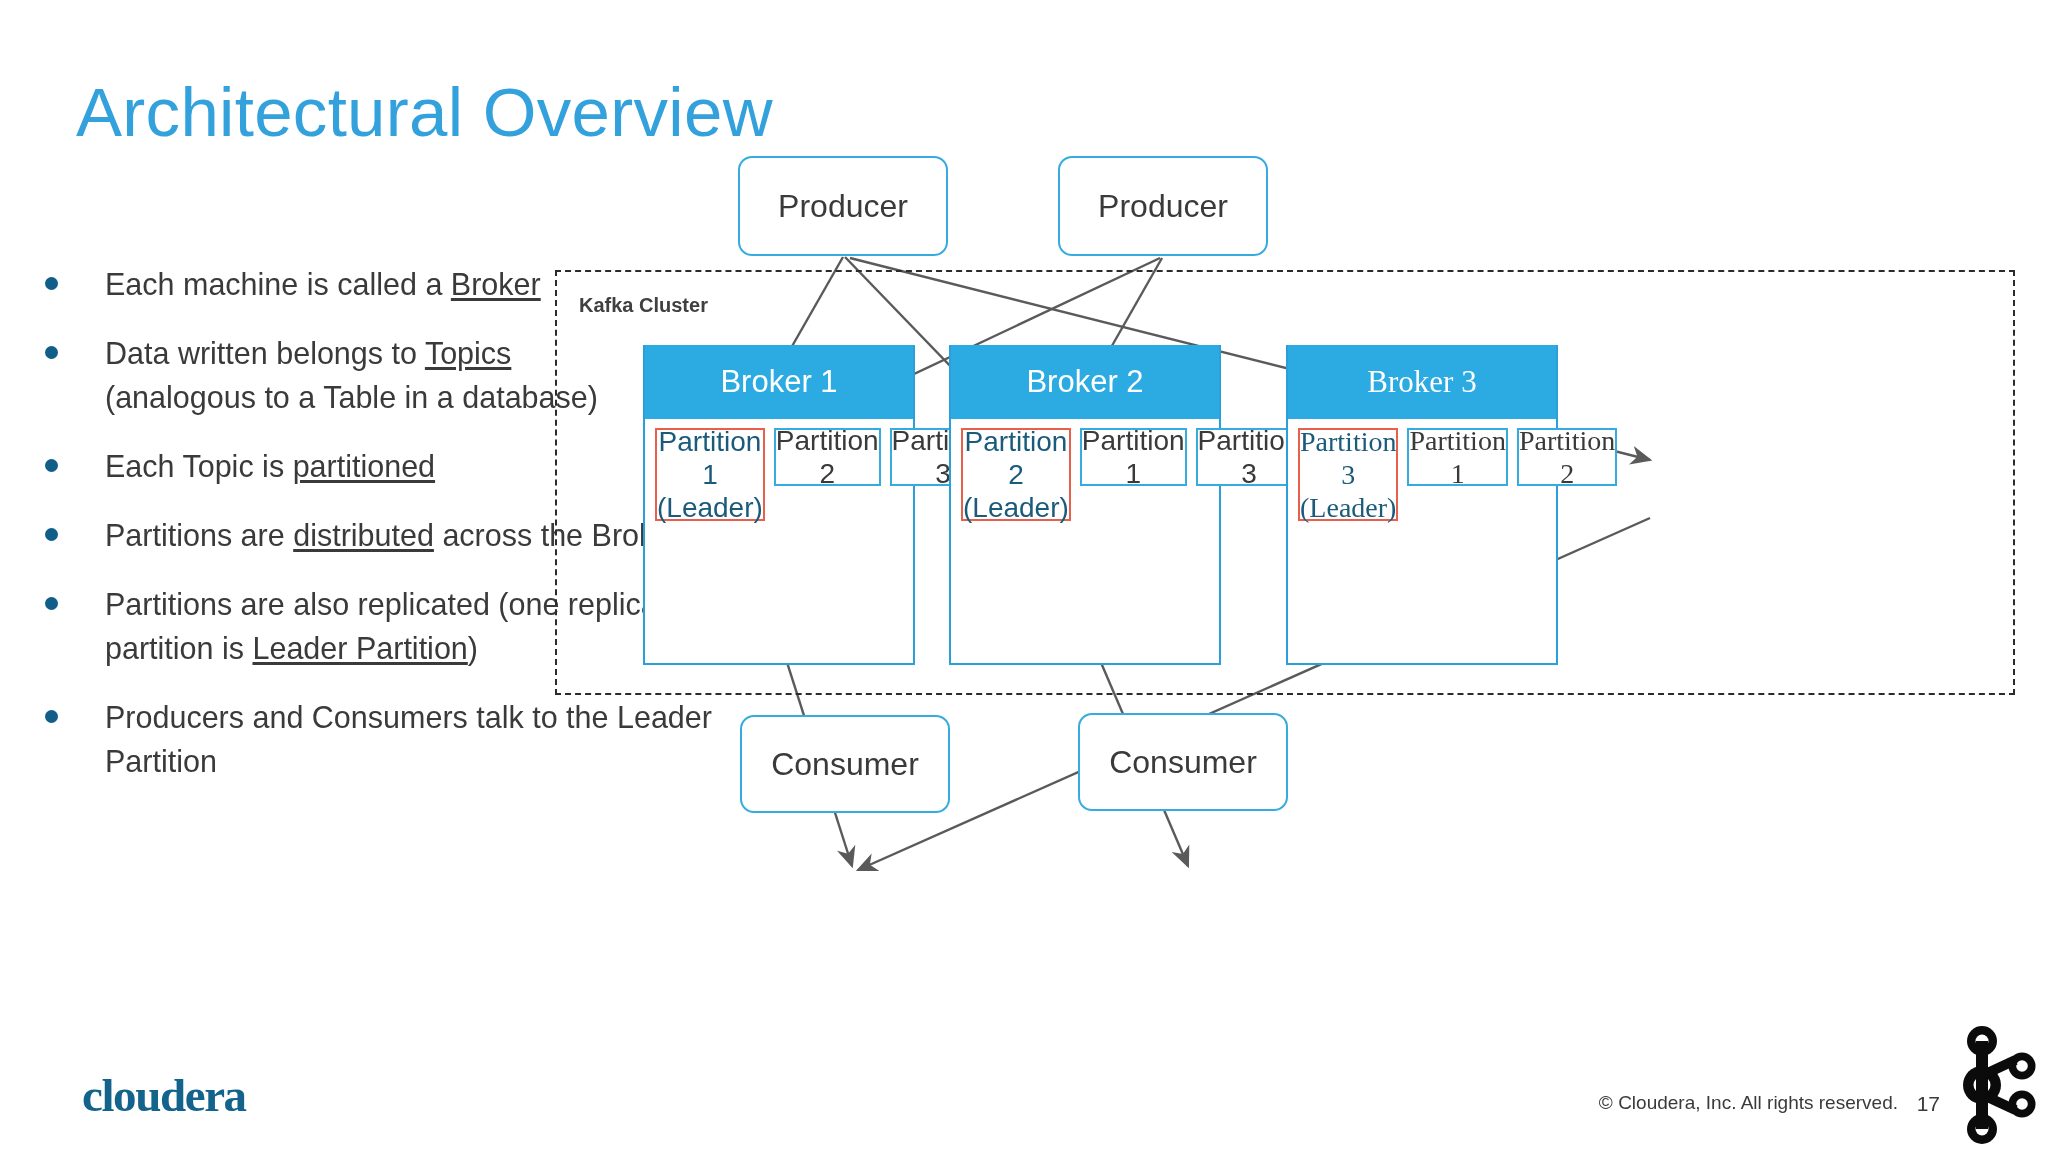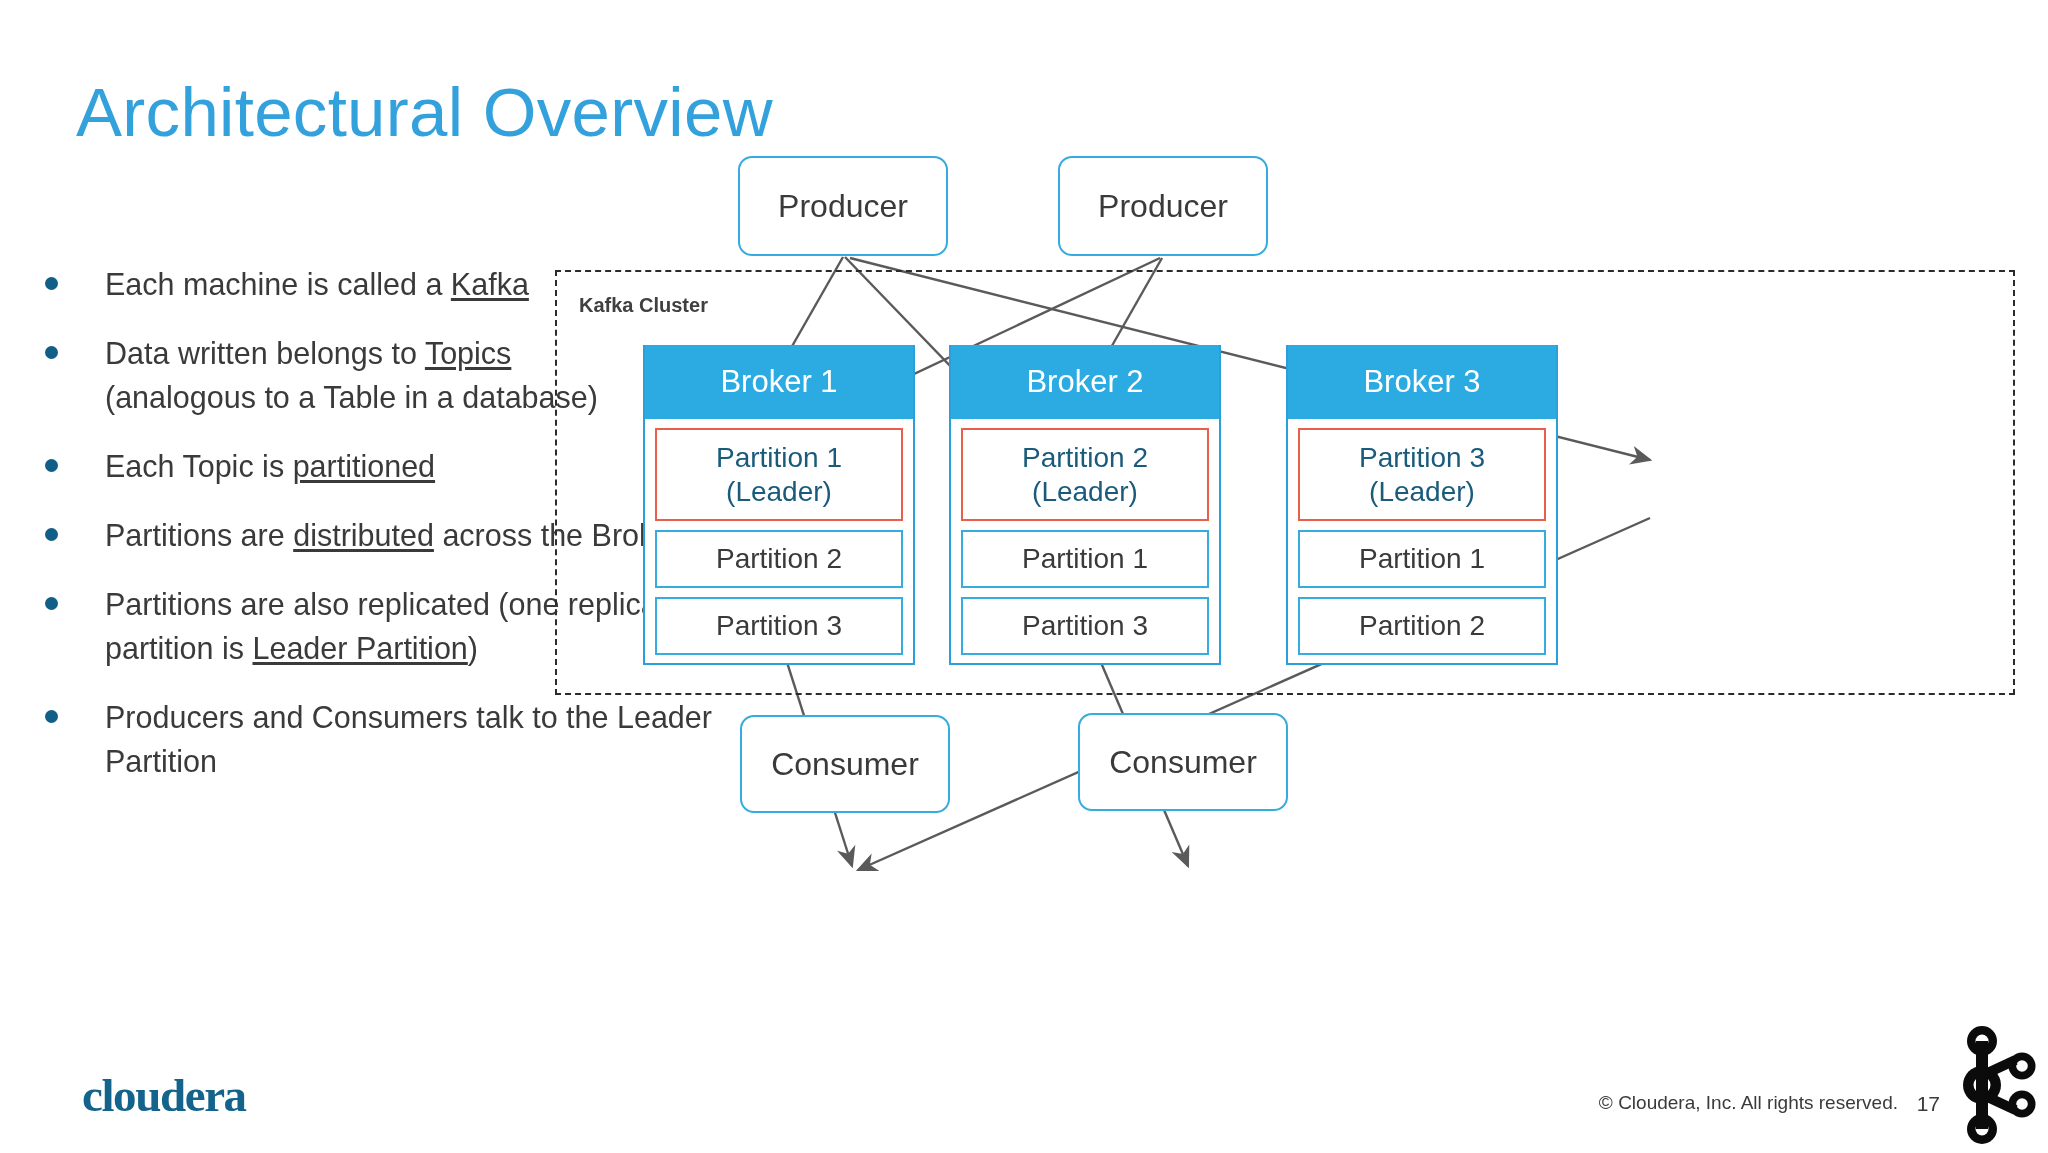--- a/index.html
+++ b/index.html
@@ -122,21 +122,20 @@
     background: #2BABE2;
     color: #ffffff;
     font-size: 31px;
     display: flex;
     align-items: center;
     justify-content: center;
   }
   .broker-body {
     padding: 9px 10px 10px 10px;
     display: flex;
-    flex-direction: column;
     gap: 9px;
   }
   .partition {
     border: 2px solid #35ABDE;
     background: #ffffff;
     height: 58px;
     display: flex;
     align-items: center;
     justify-content: center;
     font-size: 28px;
@@ -187,21 +186,21 @@
 </head>
 <body>
 
 <div id="slide-title">Architectural Overview</div>
 
 <div id="bullet-list">
 
   <div class="bullet-item">
     <span class="bullet-dot"></span>
     <span class="bullet-text">
-      <span>Each machine is called a </span><u>Kafka</u><span></span>
+      <span>Each machine is called a </span><u>Broker</u><span></span>
     </span>
   </div>
 
   <div class="bullet-item">
     <span class="bullet-dot"></span>
     <span class="bullet-text">
       <span>Data written belongs to </span><u>Topics</u><span style="white-space:pre-line">
 (analogous to a Table in a database)</span>
     </span>
   </div>
@@ -290,21 +289,21 @@
       <span>Broker 2</span>
     </div>
     <div class="broker-body">
       <div class="partition leader">Partition 2
 (Leader)</div>
       <div class="partition">Partition 1</div>
       <div class="partition">Partition 3</div>
     </div>
   </div>
 
-  <div class="broker" style="left:698px;">
+  <div class="broker" style="left:698px;font-family:Liberation Serif, serif;">
     <div class="broker-header">
       <span>Broker 3</span>
     </div>
     <div class="broker-body">
       <div class="partition leader">Partition 3
 (Leader)</div>
       <div class="partition">Partition 1</div>
       <div class="partition">Partition 2</div>
     </div>
   </div>

